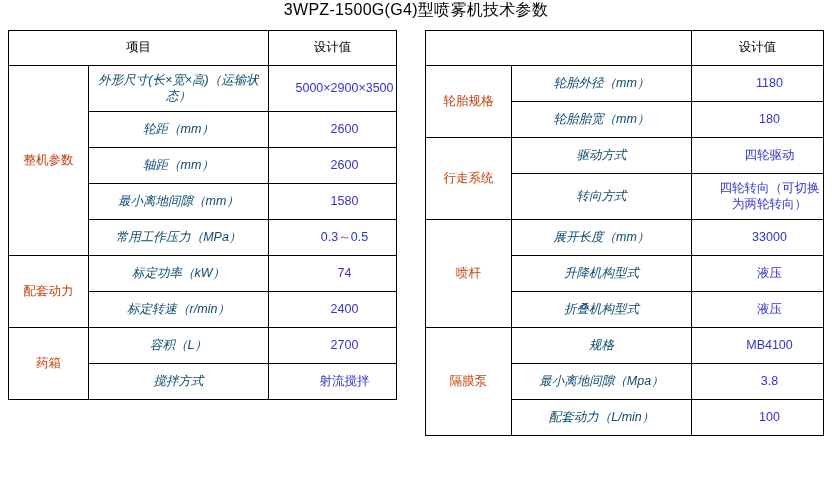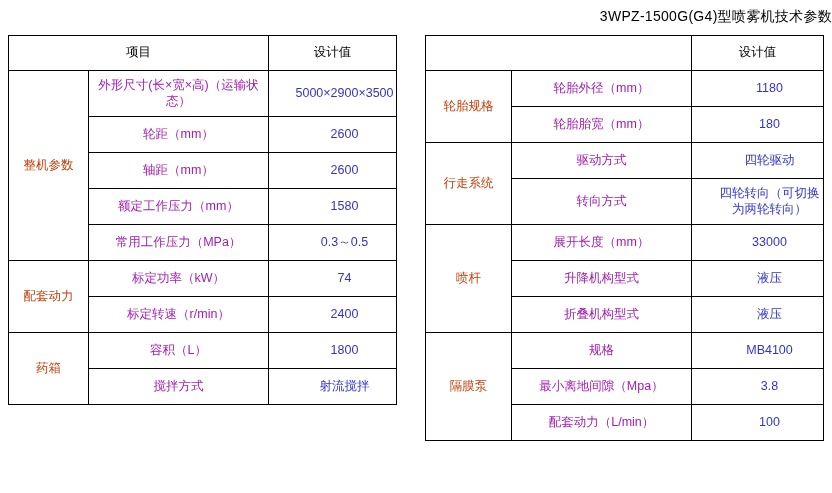--- a/index.html
+++ b/index.html
@@ -9,24 +9,23 @@
   }
   body {
     width: 832px;
     height: 493px;
     font-family: "Liberation Sans", sans-serif;
     color: #000;
     position: relative;
     overflow: hidden;
   }
   .page-title {
-    text-align: right;
-    font-size: 14px;
+    text-align: center;
+    font-size: 16px;
     color: #000;
-    padding-top: 8px;
     padding-bottom: 9px;
     letter-spacing: 0.3px;
   }
   .tables-wrap {
     display: flex;
     justify-content: space-between;
     padding: 0 8px;
     box-sizing: border-box;
     align-items: flex-start;
   }
@@ -46,21 +45,22 @@
     font-weight: normal;
   }
   .hdr {
     height: 28px;
     color: #000;
   }
   .grp {
     color: #c2410c;
   }
   .item {
-    color: #a21caf;
+    color: #0c4a6e;
+    font-style: italic;
   }
   .val {
     color: #3333cc;
     padding-left: 26px;
   }
   .rw { height: 36px; }
   .rtall { height: 46px; }
 </style>
 </head>
 <body>
@@ -88,42 +88,42 @@
       </tr>
       <tr class="rw">
         <td class="item">轮距（mm）</td>
         <td class="val">2600</td>
       </tr>
       <tr class="rw">
         <td class="item">轴距（mm）</td>
         <td class="val">2600</td>
       </tr>
       <tr class="rw">
-        <td class="item">额定工作压力（mm）</td>
+        <td class="item">最小离地间隙（mm）</td>
         <td class="val">1580</td>
       </tr>
       <tr class="rw">
         <td class="item">常用工作压力（MPa）</td>
         <td class="val">0.3～0.5</td>
       </tr>
 
       <tr class="rw">
         <td class="grp" rowspan="2">配套动力</td>
         <td class="item">标定功率（kW）</td>
         <td class="val">74</td>
       </tr>
       <tr class="rw">
         <td class="item">标定转速（r/min）</td>
         <td class="val">2400</td>
       </tr>
 
       <tr class="rw">
         <td class="grp" rowspan="2">药箱</td>
         <td class="item">容积（L）</td>
-        <td class="val">1800</td>
+        <td class="val">2700</td>
       </tr>
       <tr class="rw">
         <td class="item">搅拌方式</td>
         <td class="val">射流搅拌</td>
       </tr>
     </tbody>
   </table>
 
   <table class="right">
     <colgroup>

